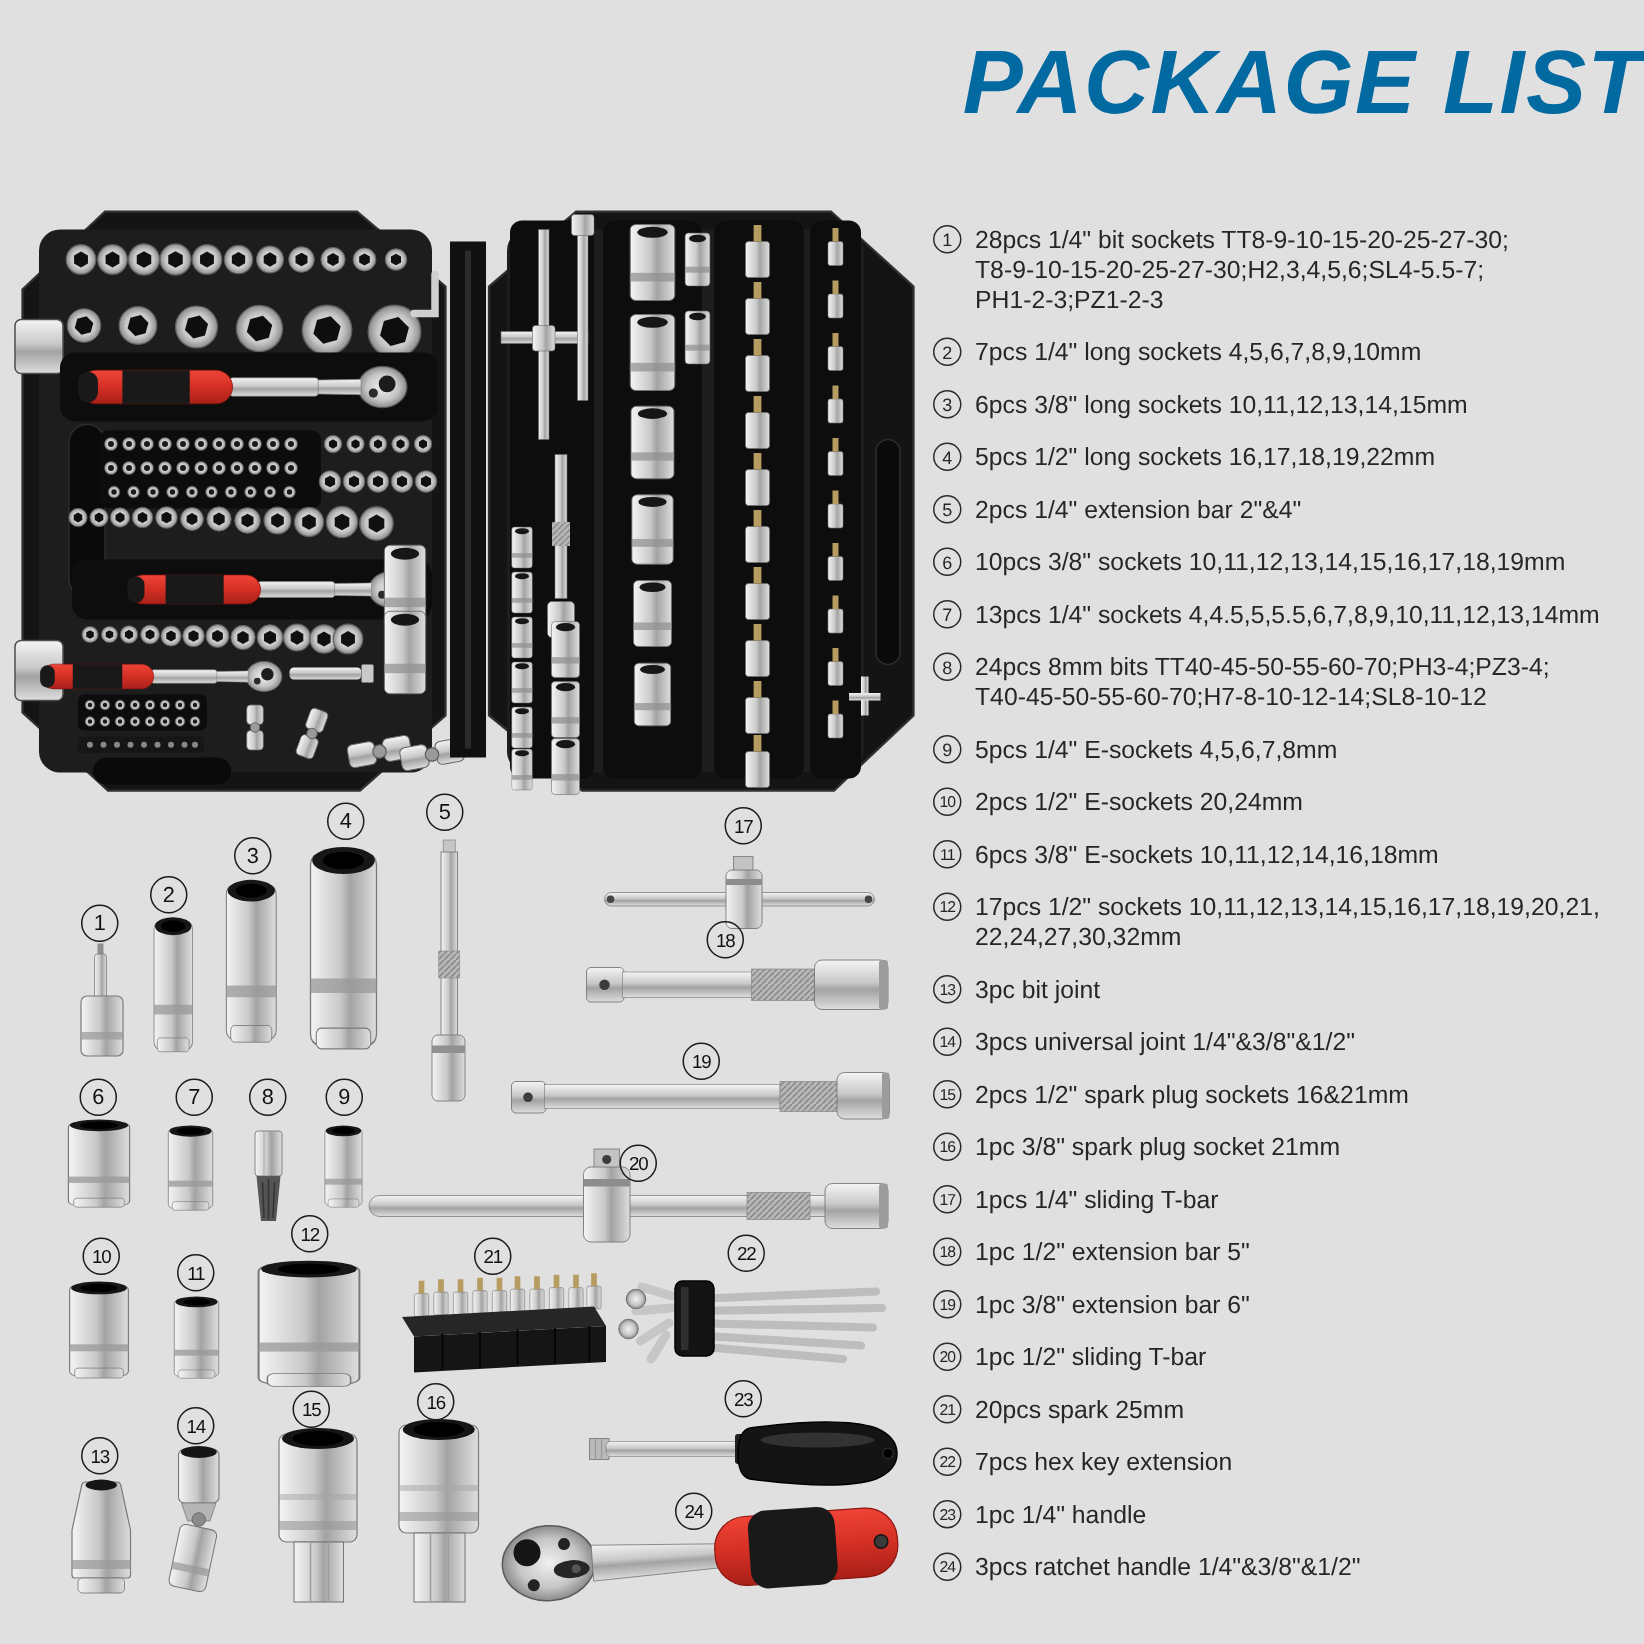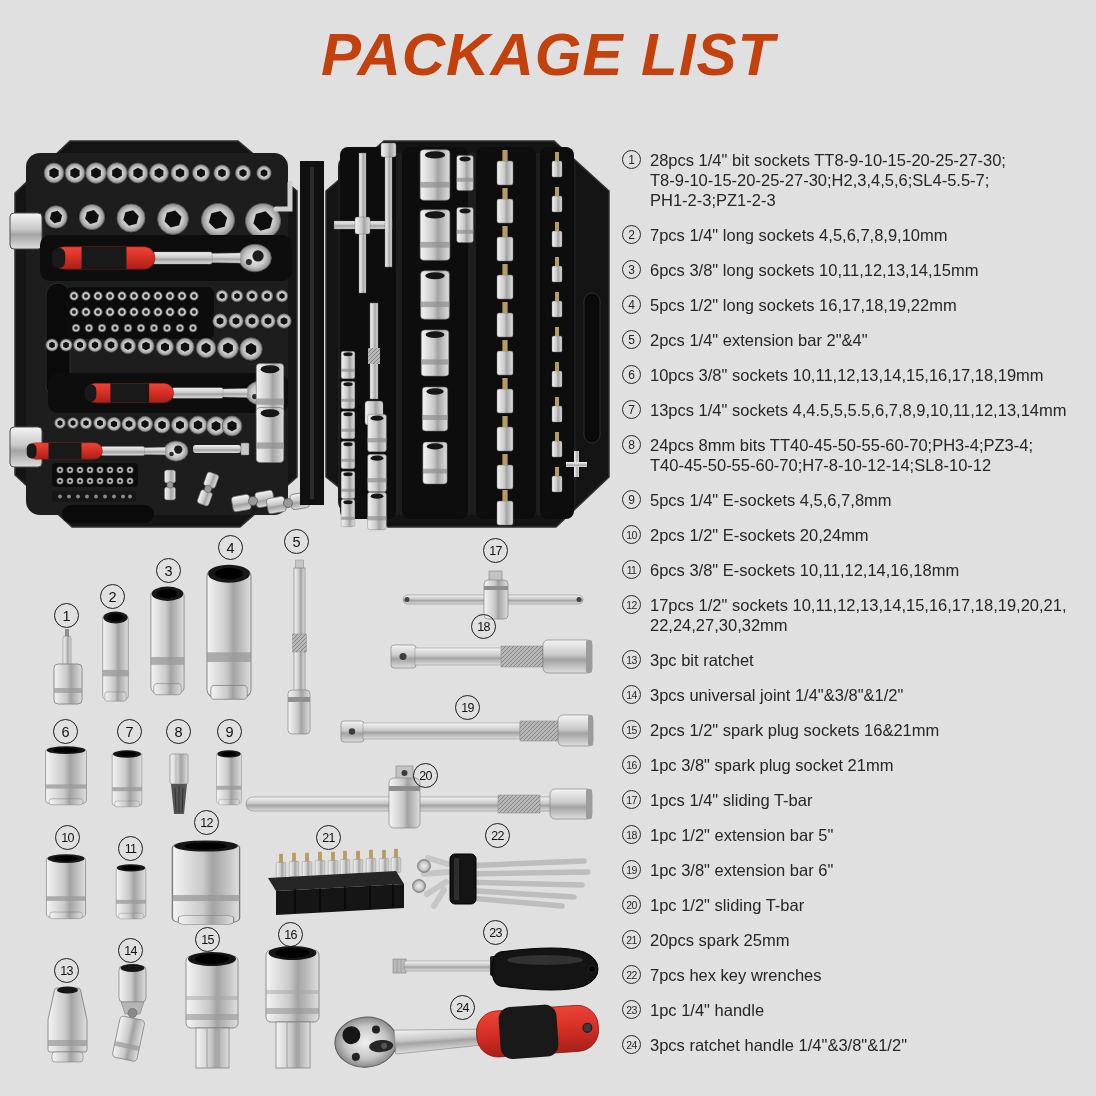--- a/index.html
+++ b/index.html
@@ -1,19 +1,19 @@
 <!DOCTYPE html>
 <html><head>
 <meta charset="utf-8">
 <style>
   html,body{margin:0;padding:0;background:#e1e0e1;}
   .page{position:relative;width:1096px;height:1096px;background:#e1e0e1;overflow:hidden;
         font-family:"Liberation Sans",sans-serif;}
-  .title{position:absolute;top:20px;left:0;width:100%;margin:0;text-align:center;
-         font-size:60px;font-weight:bold;font-style:italic;letter-spacing:1px;color:#c2410c;}
+  .title{position:absolute;top:20px;left:0;width:100%;margin:0;text-align:right;
+         font-size:60px;font-weight:bold;font-style:italic;letter-spacing:1px;color:#0369a1;}
   
   .pkg{position:absolute;left:622px;top:150px;width:470px;margin:0;padding:0;list-style:none;
        display:flex;flex-direction:column;gap:15px;}
   .pkg li{display:flex;align-items:flex-start;font-size:16.5px;line-height:20px;color:#262626;}
   .num{flex:0 0 auto;width:19px;height:19px;box-sizing:border-box;border:1.4px solid #2a2a2a;
        border-radius:50%;display:flex;align-items:center;justify-content:center;
        font-size:12px;margin-right:9px;margin-top:0;}
   .pkg li:nth-child(n+10) .num{font-size:10.5px;letter-spacing:-0.6px;}
   .txt{white-space:pre-line;flex:1;overflow-wrap:break-word;}
   
@@ -540,21 +540,21 @@
         <span class="num">11</span>
         <span class="txt">6pcs 3/8" E-sockets 10,11,12,14,16,18mm</span>
       </li>
     <li>
         <span class="num">12</span>
         <span class="txt">17pcs 1/2" sockets 10,11,12,13,14,15,16,17,18,19,20,21,
 22,24,27,30,32mm</span>
       </li>
     <li>
         <span class="num">13</span>
-        <span class="txt">3pc bit ratchet</span>
+        <span class="txt">3pc bit joint</span>
       </li>
     <li>
         <span class="num">14</span>
         <span class="txt">3pcs universal joint 1/4"&amp;3/8"&amp;1/2"</span>
       </li>
     <li>
         <span class="num">15</span>
         <span class="txt">2pcs 1/2" spark plug sockets 16&amp;21mm</span>
       </li>
     <li>
@@ -576,21 +576,21 @@
     <li>
         <span class="num">20</span>
         <span class="txt">1pc 1/2" sliding T-bar</span>
       </li>
     <li>
         <span class="num">21</span>
         <span class="txt">20pcs spark 25mm</span>
       </li>
     <li>
         <span class="num">22</span>
-        <span class="txt">7pcs hex key wrenches</span>
+        <span class="txt">7pcs hex key extension</span>
       </li>
     <li>
         <span class="num">23</span>
         <span class="txt">1pc 1/4" handle</span>
       </li>
     <li>
         <span class="num">24</span>
         <span class="txt">3pcs ratchet handle 1/4"&amp;3/8"&amp;1/2"</span>
       </li>
   </ol>

